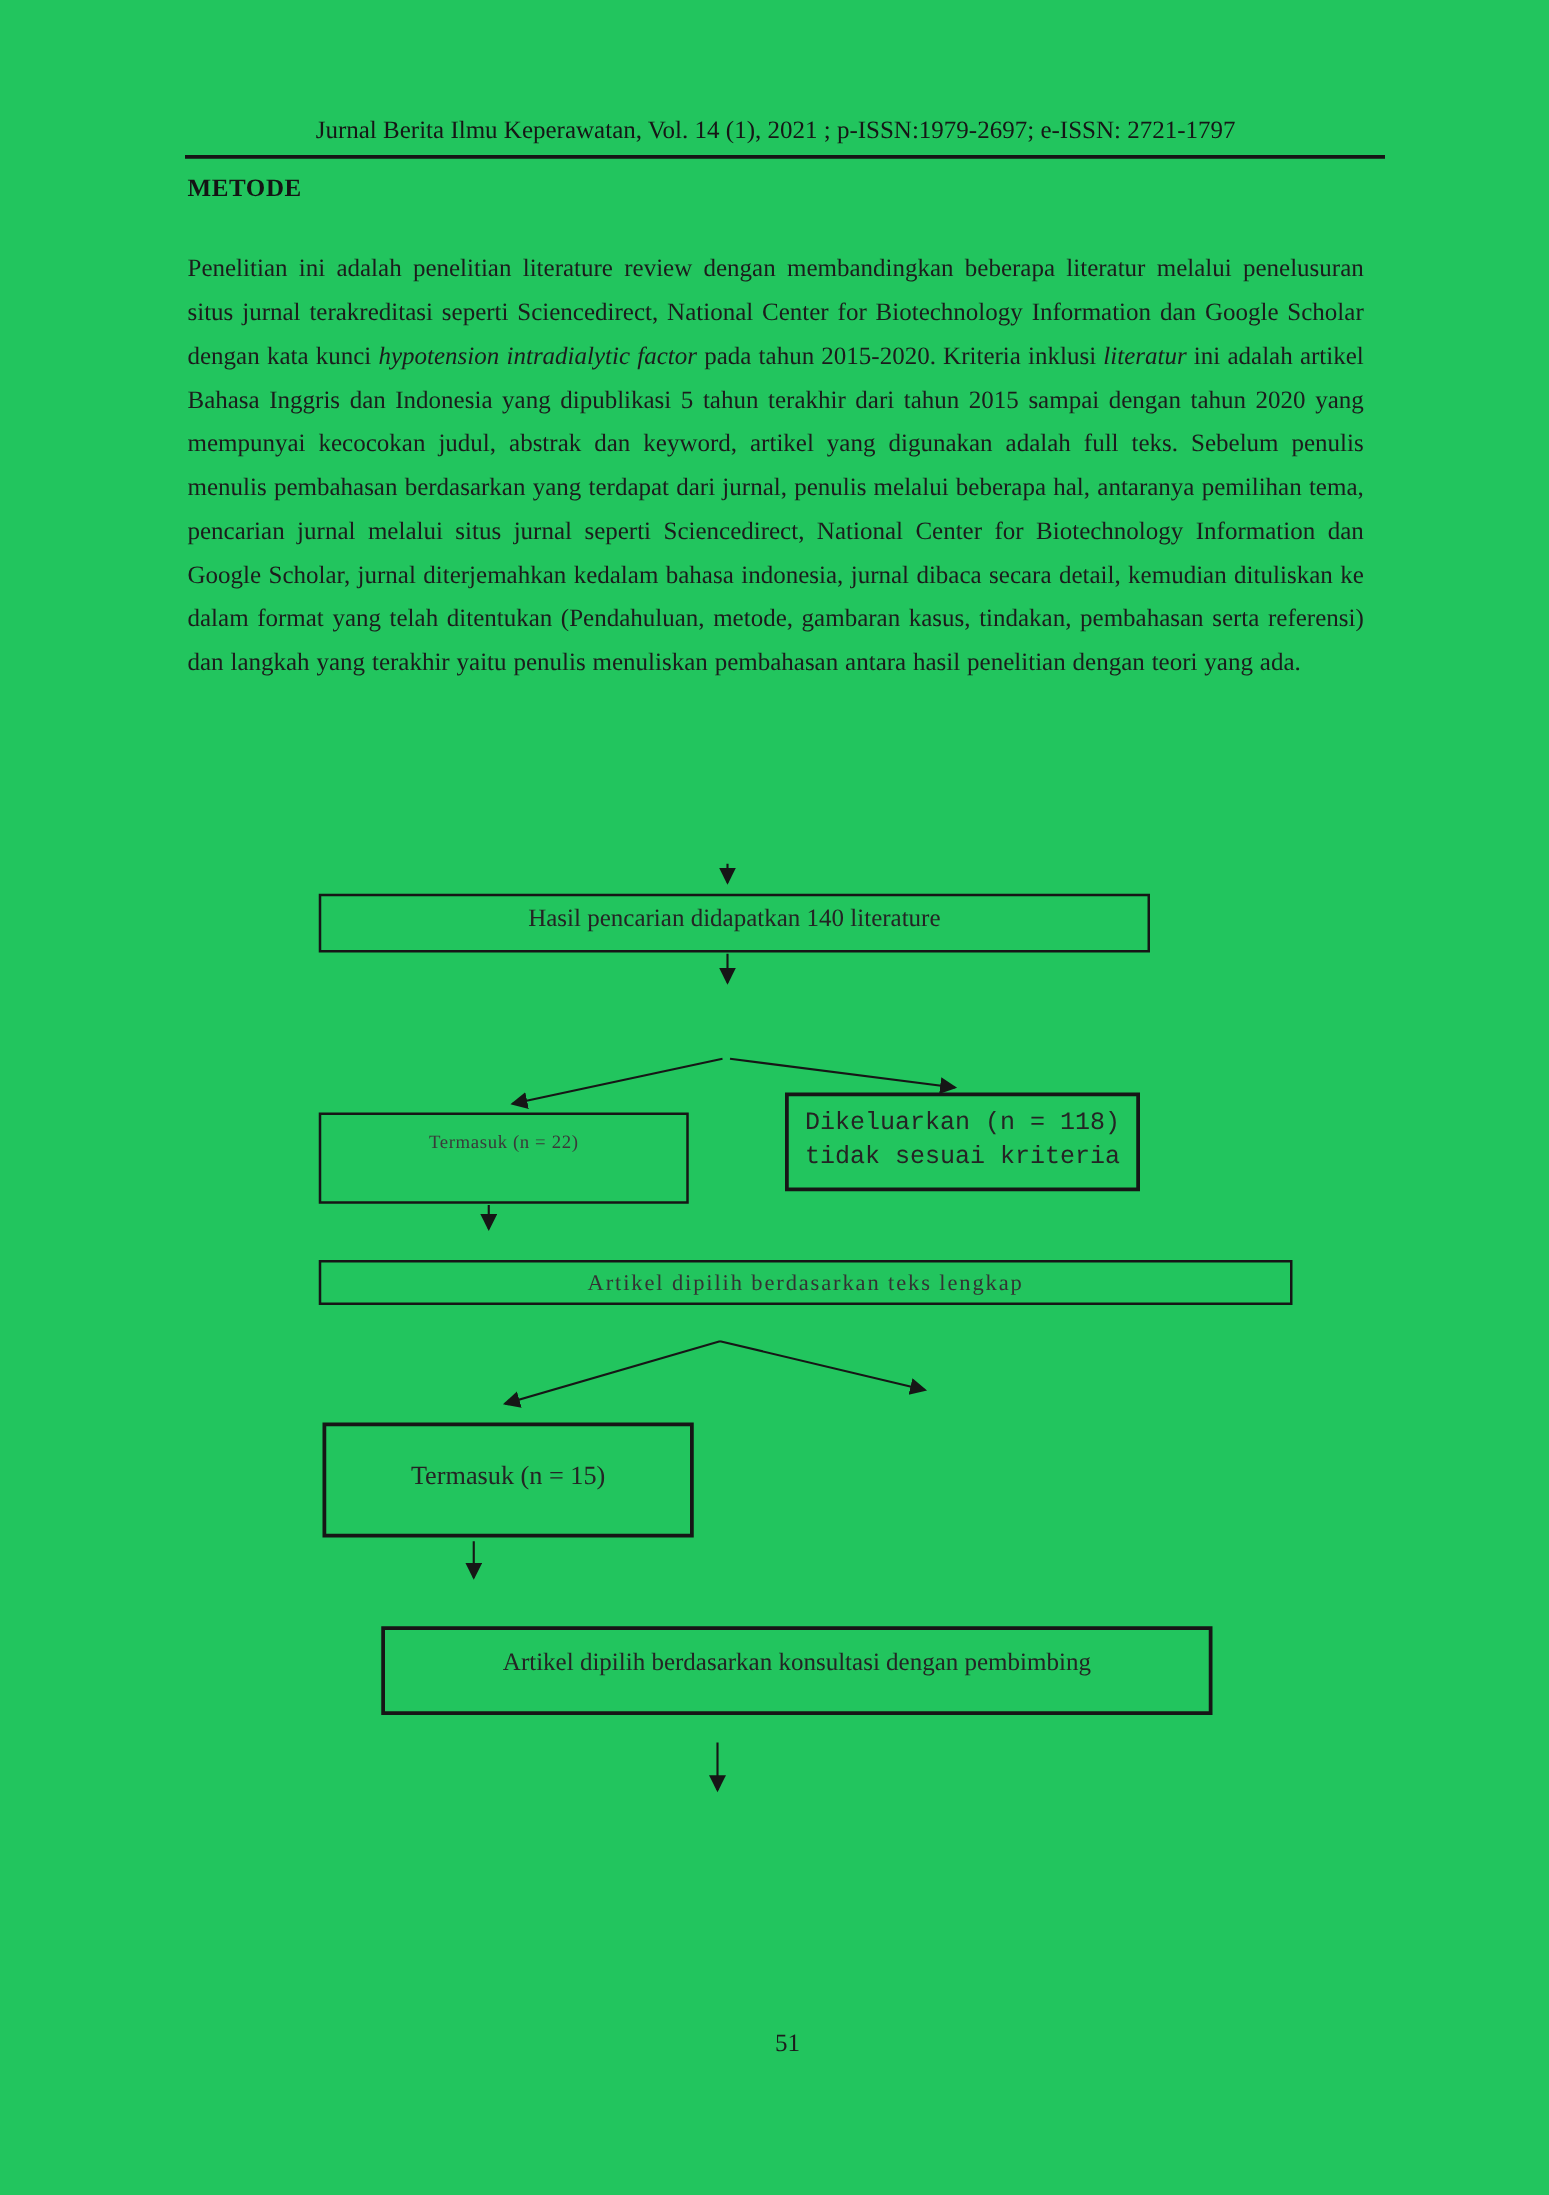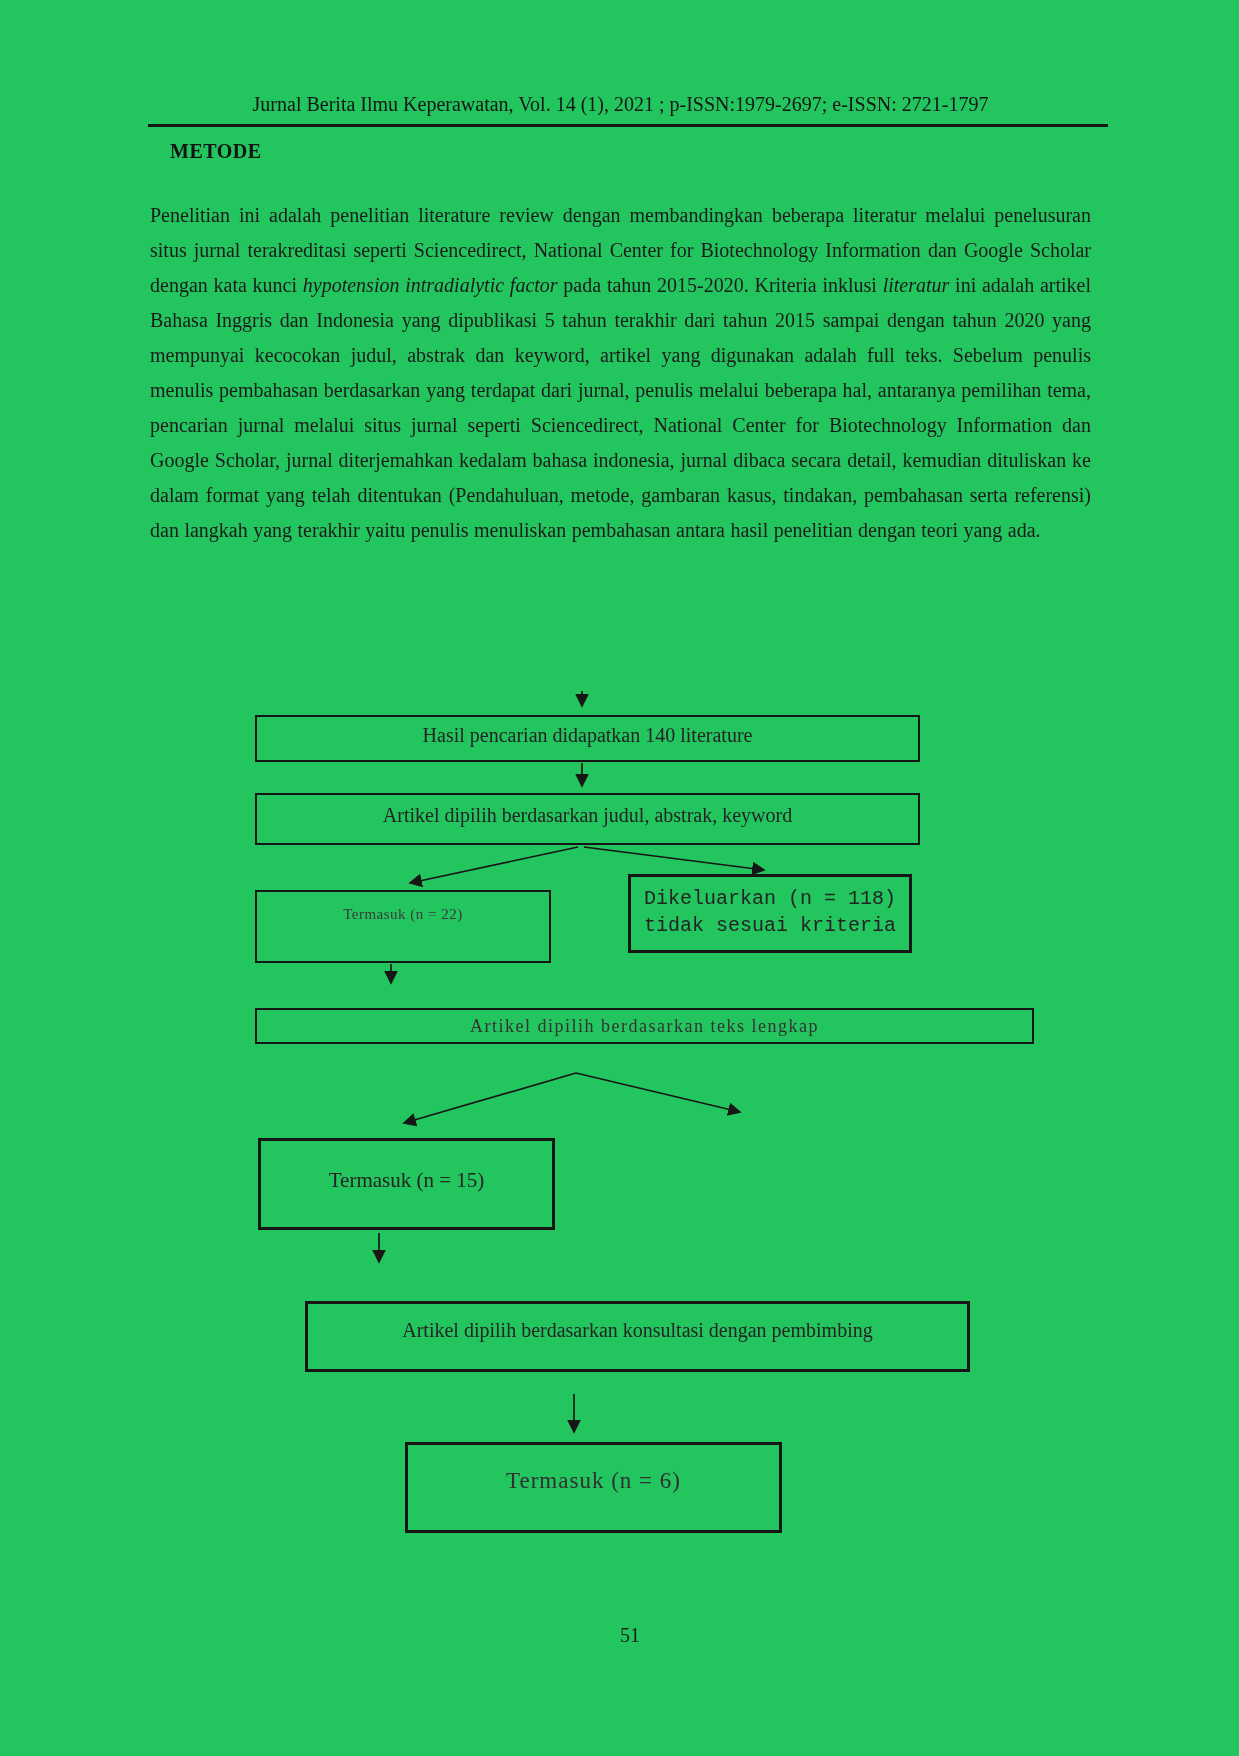--- a/index.html
+++ b/index.html
@@ -18,21 +18,20 @@
     color:#161616;
   }
   .header-rule {
     position:absolute; left:148px; top:124px; width:960px; height:3px;
     background:#161616;
   }
   .metode-heading {
     position:absolute; left:150px; top:140px;
     font-size:20px; font-weight:bold; letter-spacing:0.5px;
     color:#141414;
-    margin-left:20px;
   }
   .metode-paragraph {
     position:absolute; left:150px; top:178px; width:941px;
     font-size:20px; line-height:35px;
     text-align:justify; text-align-last:left;
     word-spacing:0.5px;
     color:#1c1c1c;
   }
   .metode-paragraph em { font-style:italic; }
 
@@ -75,27 +74,25 @@
   <div class="journal-header">Jurnal Berita Ilmu Keperawatan, Vol. 14 (1), 2021 ; p-ISSN:1979-2697; e-ISSN: 2721-1797</div>
   <div class="header-rule"></div>
 
   <div class="metode-heading">METODE</div>
 
   <p class="metode-paragraph"><span>Penelitian ini adalah penelitian literature review dengan membandingkan beberapa literatur melalui penelusuran situs jurnal terakreditasi seperti Sciencedirect, National Center for Biotechnology Information dan Google Scholar dengan kata kunci </span><em>hypotension intradialytic factor</em><span> pada tahun 2015-2020. Kriteria inklusi </span><em>literatur</em><span> ini adalah artikel Bahasa Inggris dan Indonesia yang dipublikasi 5 tahun terakhir dari tahun 2015 sampai dengan tahun 2020 yang mempunyai kecocokan judul, abstrak dan keyword, artikel yang digunakan adalah full teks. Sebelum penulis menulis pembahasan berdasarkan yang terdapat dari jurnal, penulis melalui beberapa hal, antaranya pemilihan tema, pencarian jurnal melalui situs jurnal seperti Sciencedirect, National Center for Biotechnology Information dan Google Scholar, jurnal diterjemahkan kedalam bahasa indonesia, jurnal dibaca secara detail, kemudian dituliskan ke dalam format yang telah ditentukan (Pendahuluan, metode, gambaran kasus, tindakan, pembahasan serta referensi) dan langkah yang terakhir yaitu penulis menuliskan pembahasan antara hasil penelitian dengan teori yang ada.</span></p>
 
   <div class="diagram">
 
     <div class="fbox box-results">Hasil pencarian didapatkan 140 literature</div>
-    <div class="fbox box-title-filter">Artikel dipilih berdasarkan judul, abstrak, keyword</div>
     <div class="fbox box-included-22">Termasuk (n = 22)</div>
     <div class="fbox box-excluded-118">Dikeluarkan (n = 118) tidak sesuai kriteria</div>
     <div class="fbox box-fulltext">Artikel dipilih berdasarkan teks lengkap</div>
     <div class="fbox box-included-15">Termasuk (n = 15)</div>
     <div class="fbox box-consult">Artikel dipilih berdasarkan konsultasi dengan pembimbing</div>
-    <div class="fbox box-included-6">Termasuk (n = 6)</div>
 
     <svg class="flow-arrows" width="1239" height="1756" viewBox="0 0 1239 1756">
       <defs>
         <marker id="ah" markerWidth="10" markerHeight="9" refX="7" refY="4" orient="auto">
           <path d="M0,0 L8,4 L0,8 z" fill="#161616"></path>
         </marker>
       </defs>
       <line x1="582" y1="691" x2="582" y2="706" stroke="#161616" stroke-width="1.7" marker-end="url(#ah)"></line>
       <line x1="582" y1="763" x2="582" y2="786" stroke="#161616" stroke-width="1.7" marker-end="url(#ah)"></line>
       <line x1="578" y1="847" x2="410" y2="883" stroke="#161616" stroke-width="1.7" marker-end="url(#ah)"></line>

